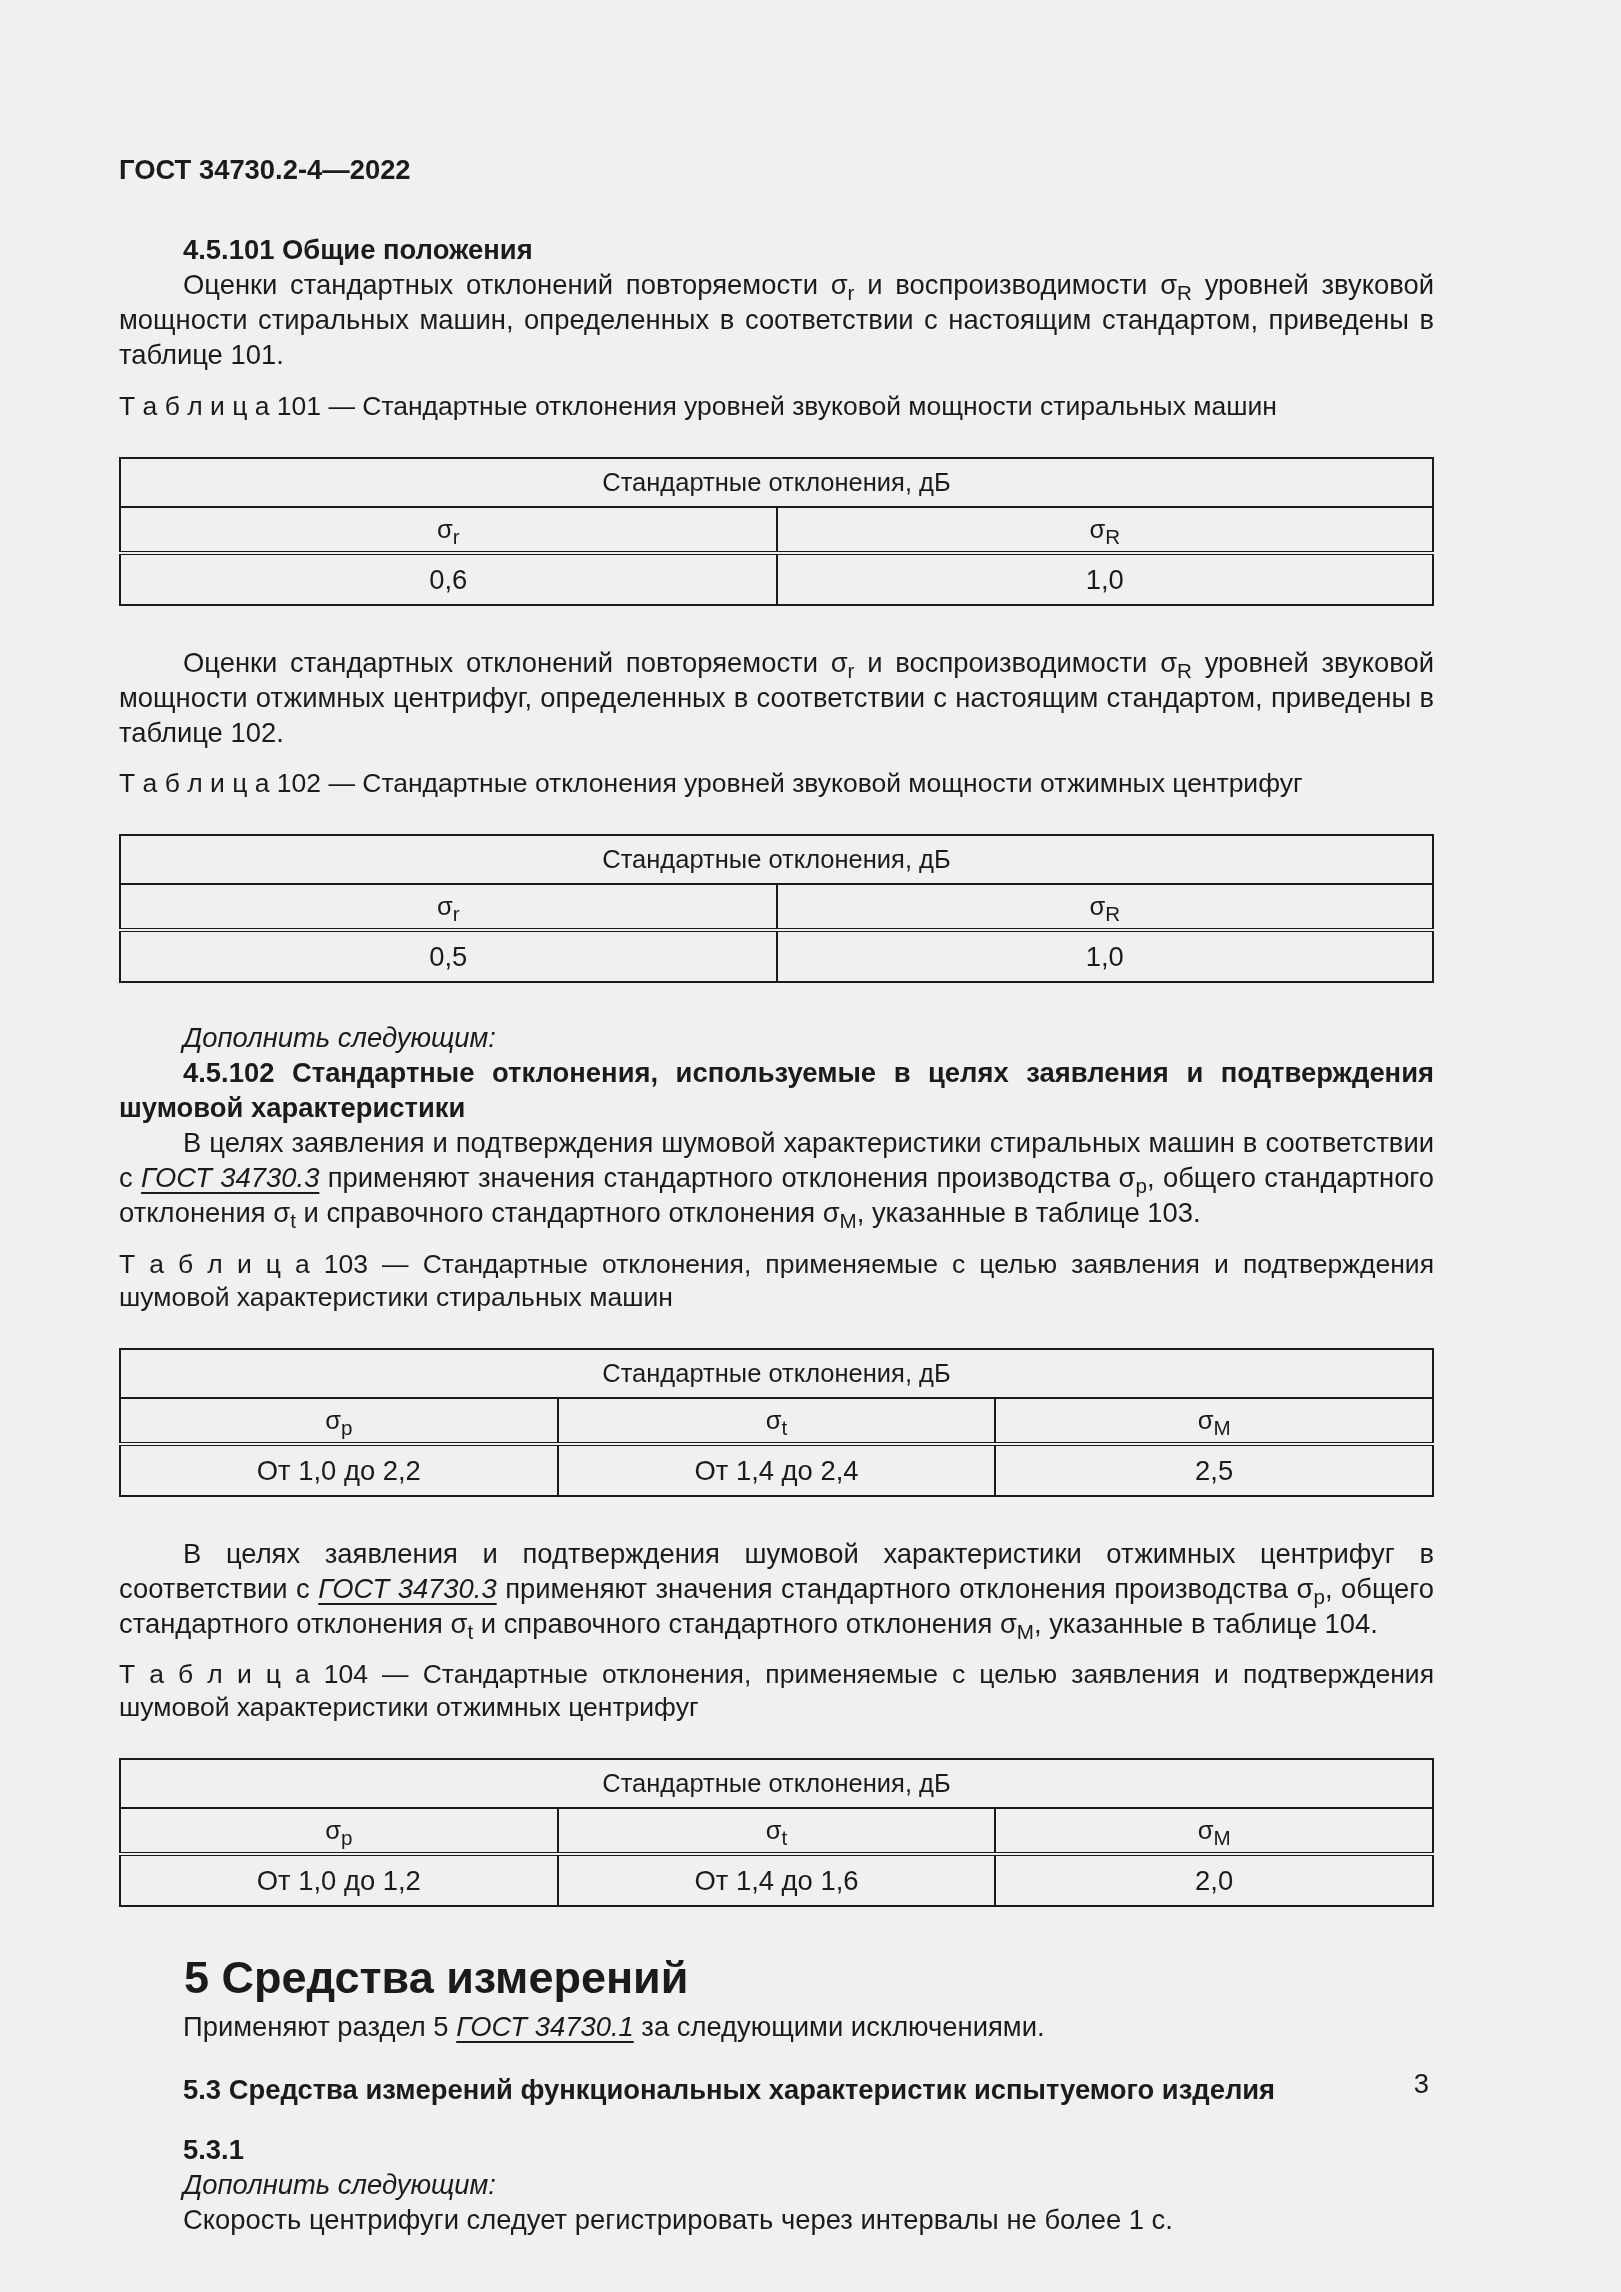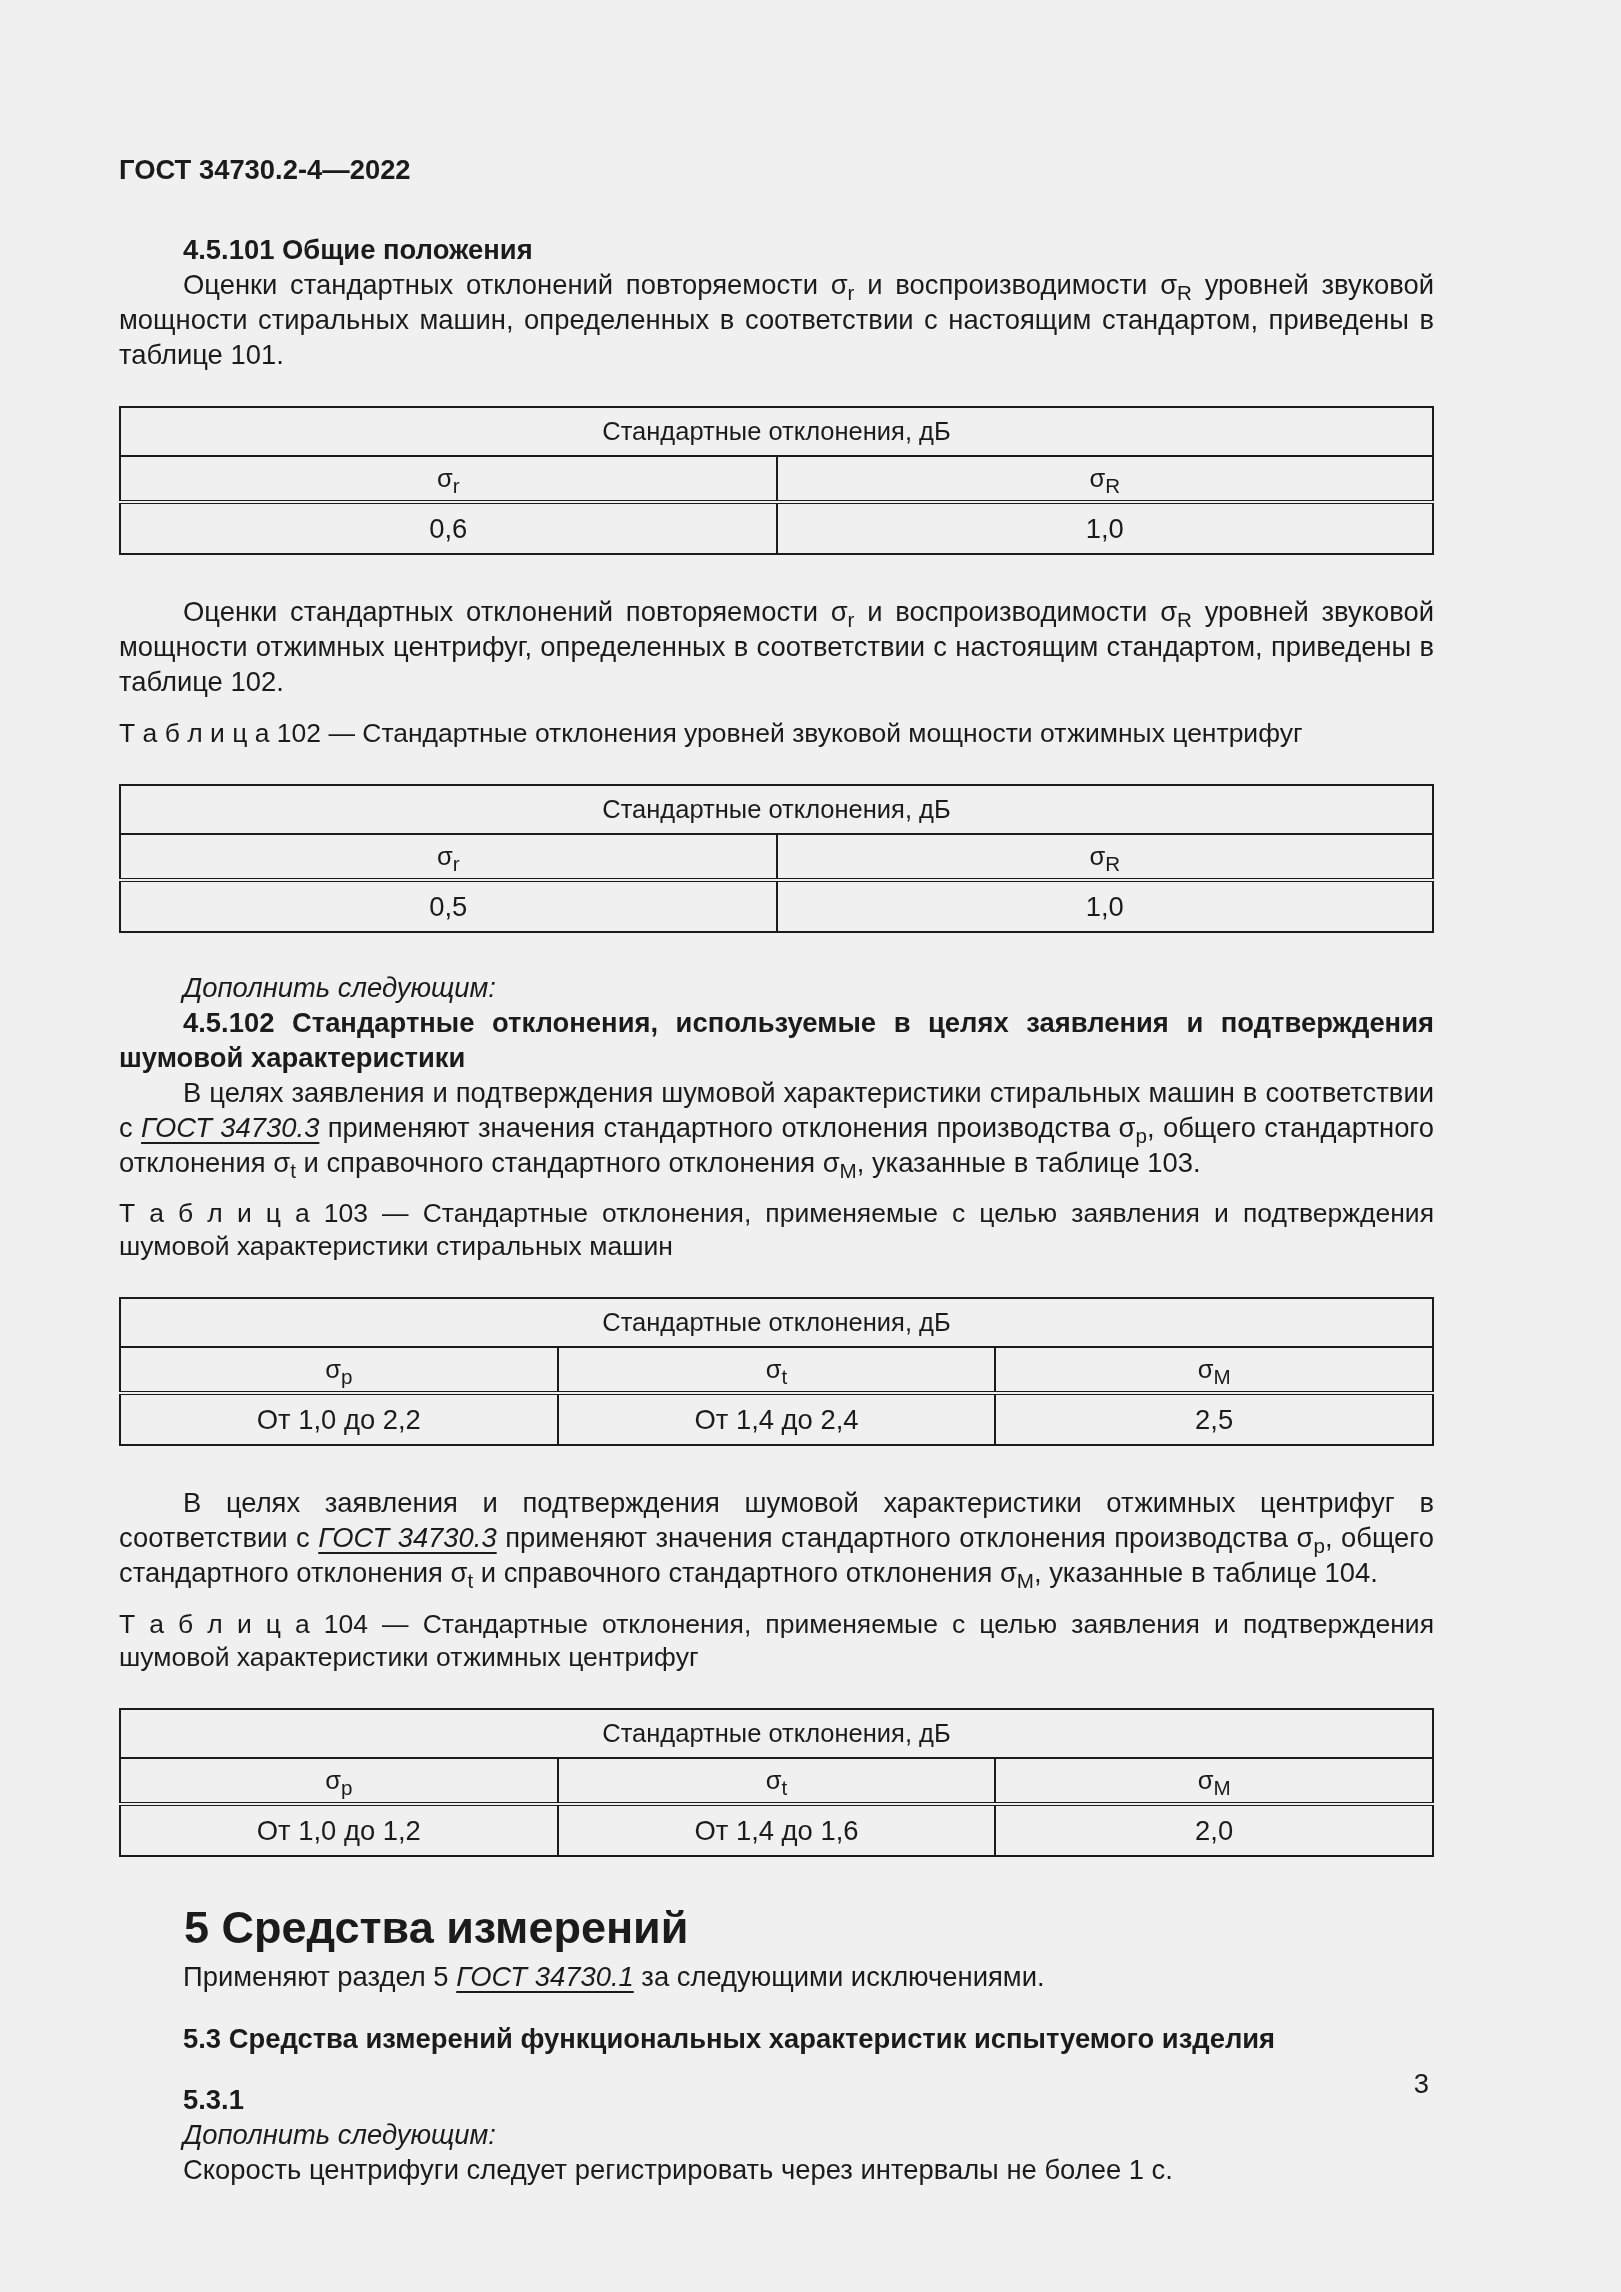--- a/index.html
+++ b/index.html
@@ -100,20 +100,21 @@
 <body>
 
 <div class="page">
 
   <div class="doc-header">ГОСТ 34730.2-4—2022</div>
 
   <div class="h-run">4.5.101 Общие положения</div>
 
   <p><span>Оценки стандартных отклонений повторяемости </span><span>σ</span><sub>r</sub><span> и воспроизводимости </span><span>σ</span><sub>R</sub><span> уровней звуковой мощности стиральных машин, определенных в соответствии с настоящим стандартом, приведены в таблице 101.</span></p>
 
+  <div class="tcaption">Т а б л и ц а  101 — Стандартные отклонения уровней звуковой мощности стиральных машин</div>
 
   <table class="gtable">
     <tbody>
         <tr class="merged-row">
       <td colspan="2">Стандартные отклонения, дБ</td>
     </tr>
     <tr class="sub-row">
       <td><span>σ</span><sub>r</sub></td>
       <td><span>σ</span><sub>R</sub></td>
     </tr>

